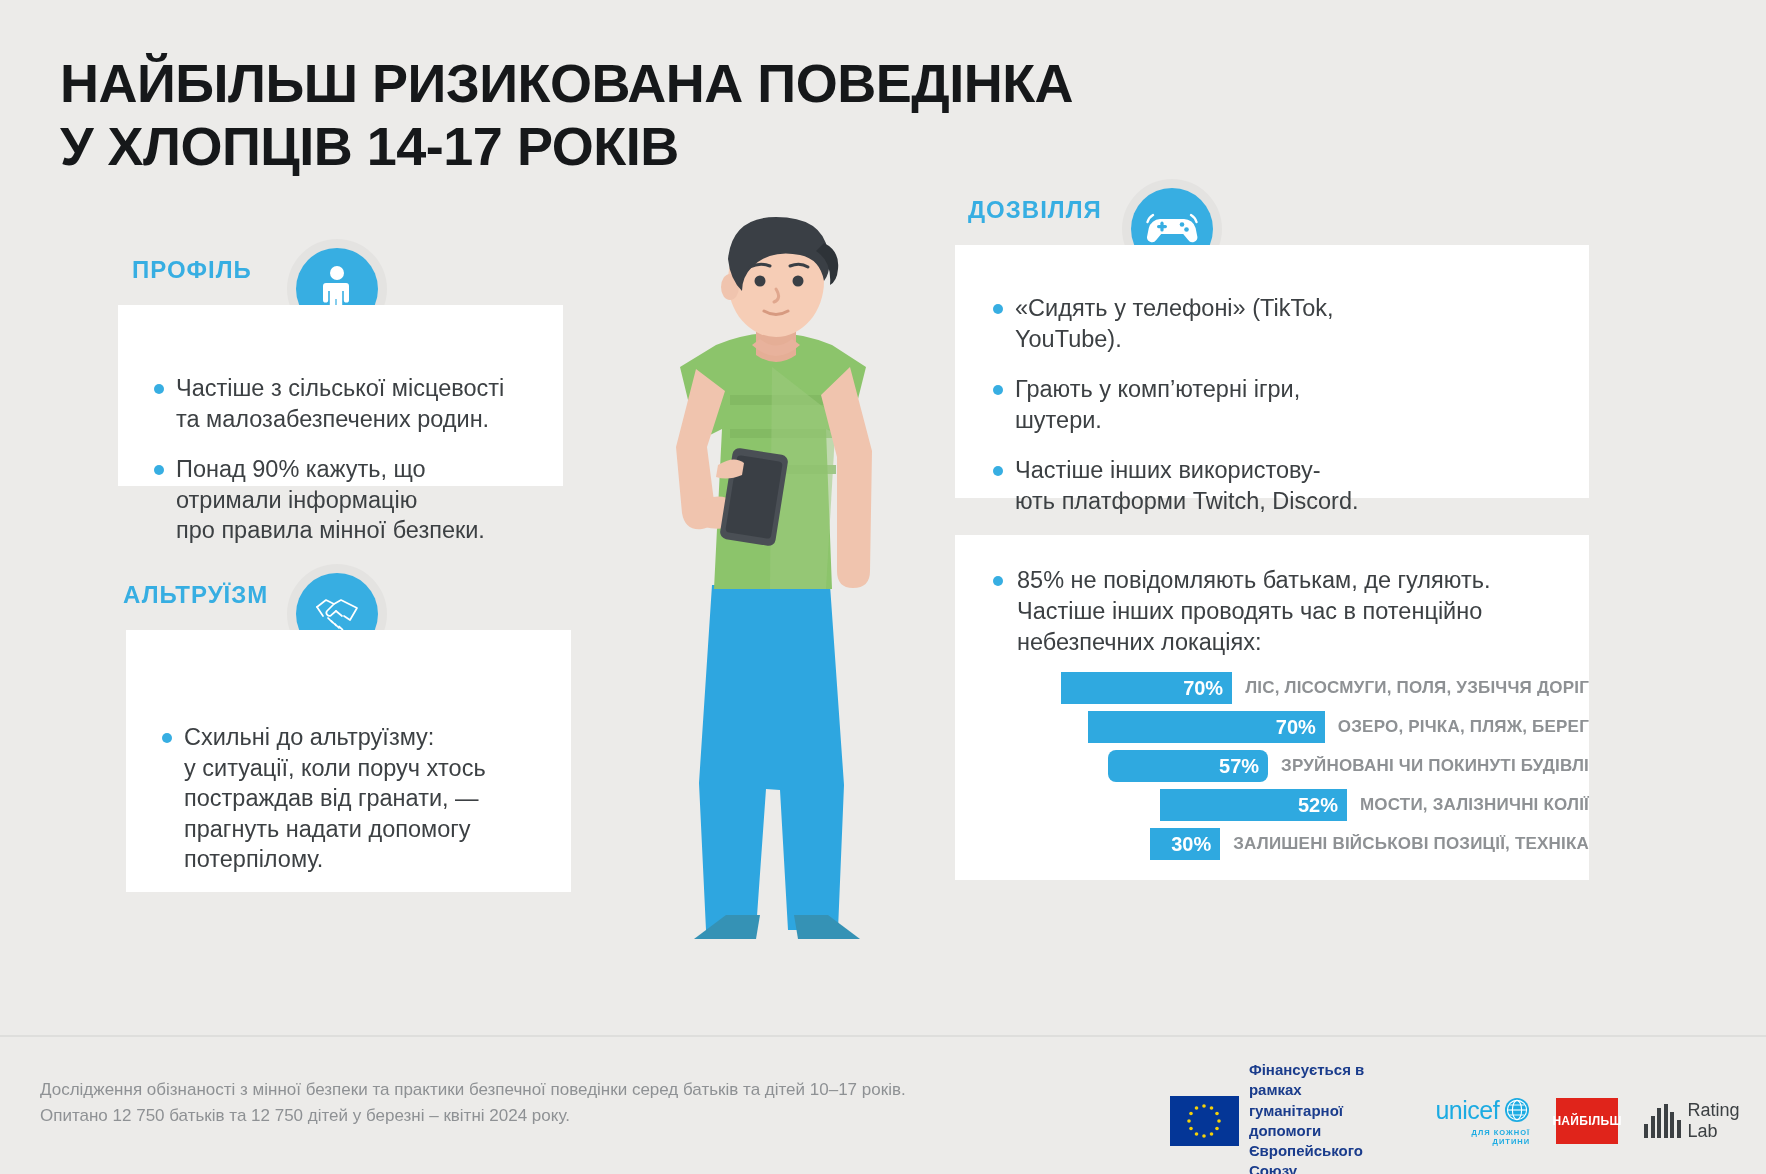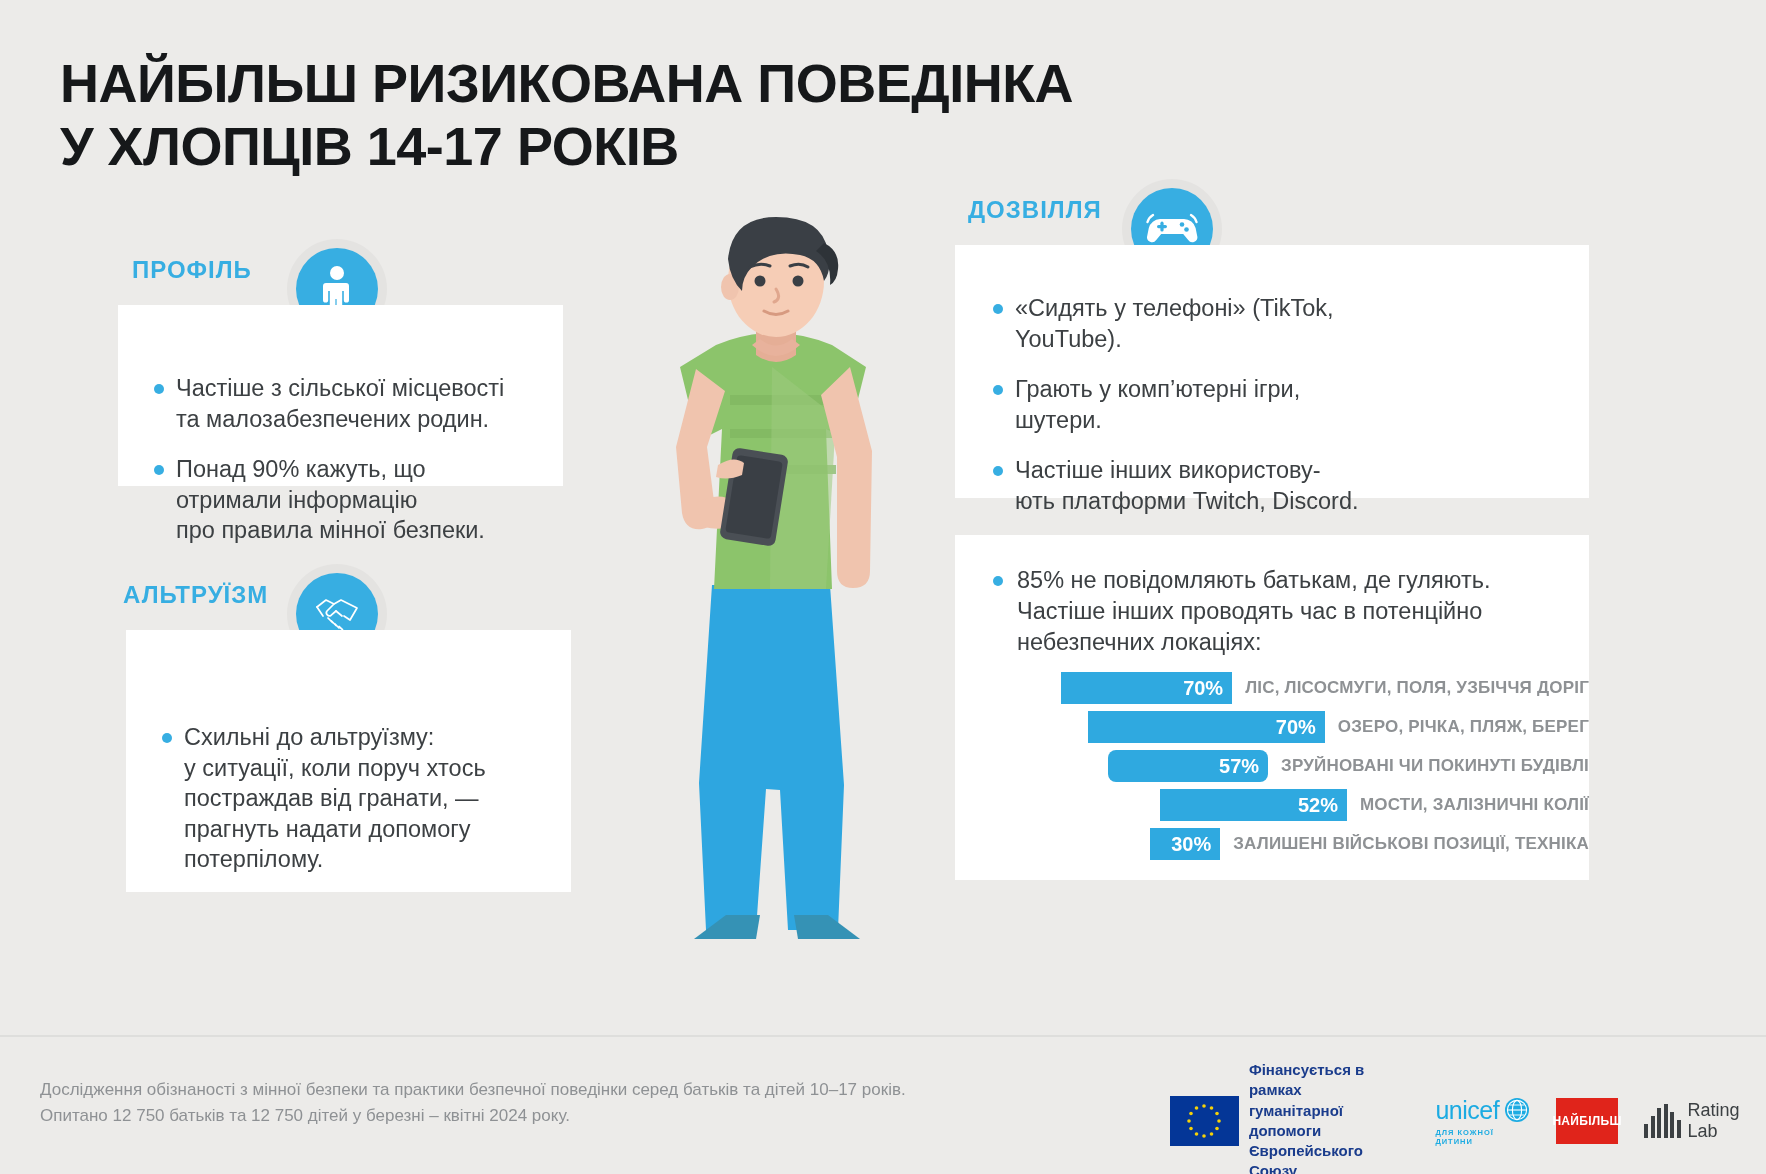--- a/index.html
+++ b/index.html
@@ -79,21 +79,21 @@
   .footer-txt {
     position:absolute; left:40px; top:1077px; width:1160px;
     color:#8e9194; font-size:17px; line-height:1.55; white-space:pre-line;
   }
   .logos { position:absolute; left:1170px; top:1060px; display:flex; align-items:center; gap:26px; }
   .eu-flag {
     width:74px; height:50px; background:#043697; position:relative;
     display:flex; align-items:center; justify-content:center;
   }
   .eu-txt { font-size:15px; font-weight:bold; color:#1a3c8c; line-height:1.35; white-space:pre-line; }
-  .unicef { text-align:left; }
+  .unicef { text-align:right; }
   .unicef-top { display:flex; align-items:center; gap:5px; }
   .unicef-word { font-size:25px; color:#1cabe2; letter-spacing:-0.5px; }
   .unicef-sub { font-size:7.5px; color:#1cabe2; letter-spacing:1px; margin-top:3px; font-weight:bold; }
   .reyting {
     width:62px; height:46px; background:#e0241b; color:#fff;
     display:flex; align-items:center; justify-content:center;
     font-size:12px; font-weight:bold; letter-spacing:0.3px;
   }
   .rlab { display:flex; align-items:center; gap:7px; }
   .rlab-bars { display:flex; gap:2.5px; align-items:flex-end; height:34px; }

